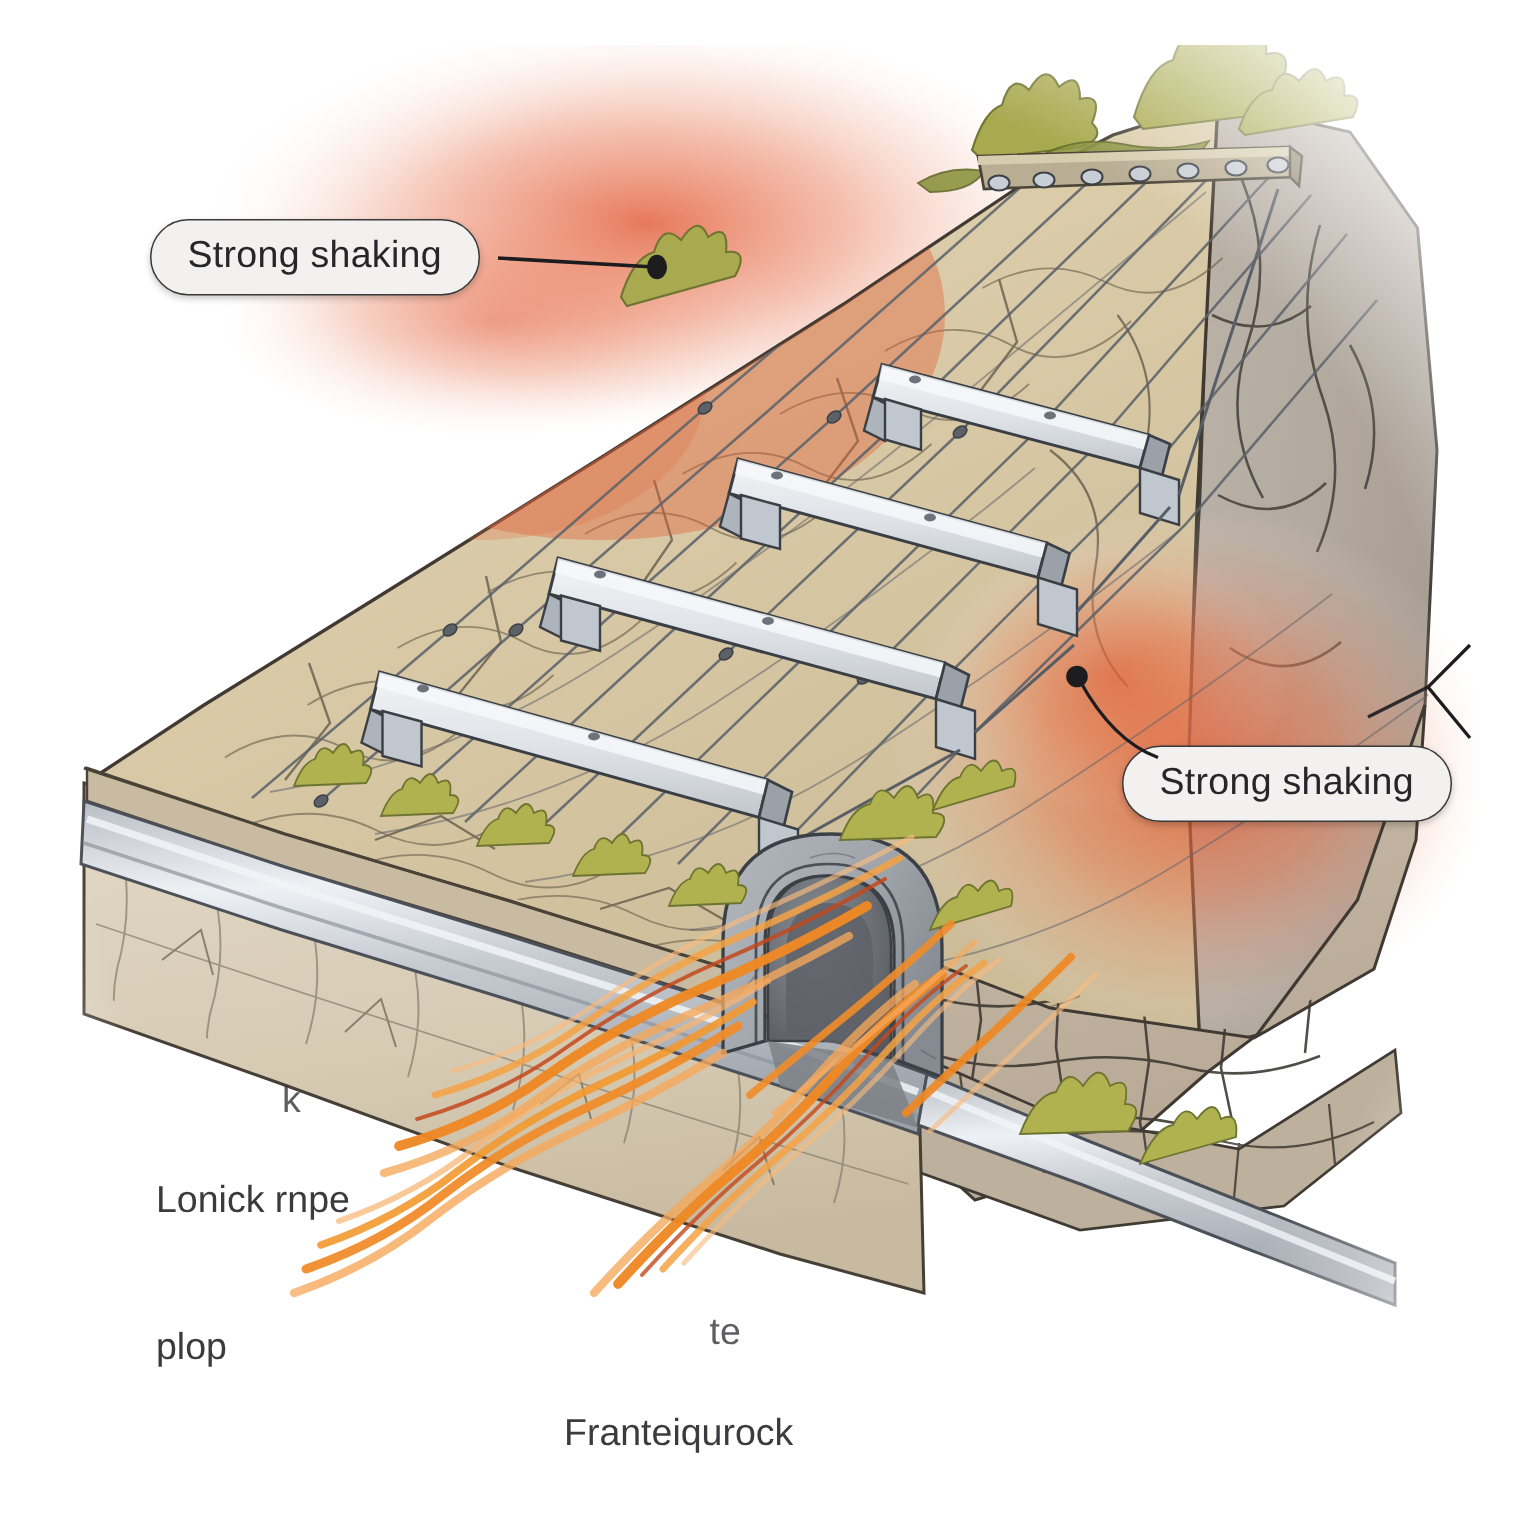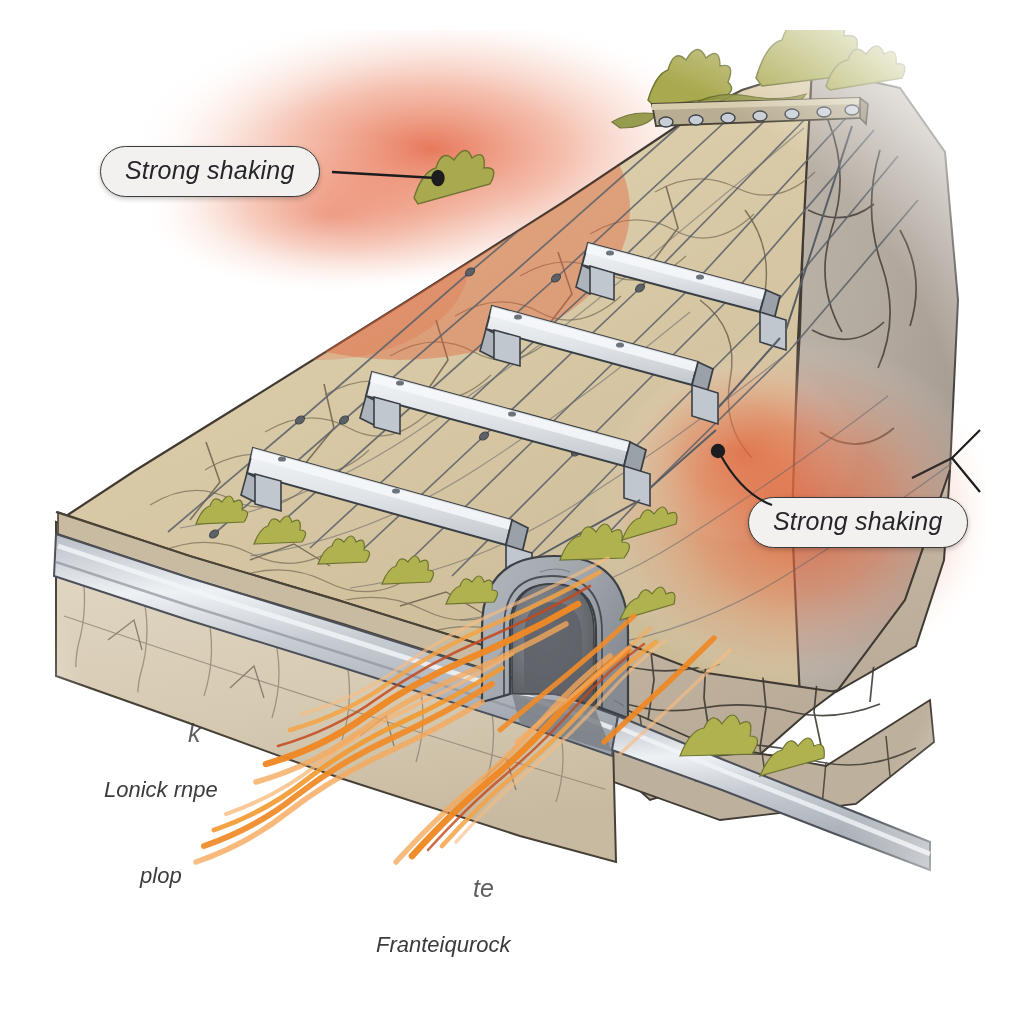--- a/index.html
+++ b/index.html
@@ -1,21 +1,21 @@
 <!DOCTYPE html>
 <html><head>
 <meta charset="utf-8">
 <title>Rock Slope Stabilization Diagram</title>
 <style>
   html,body{margin:0;padding:0;background:#ffffff;}
   body{
     width:1024px;height:1024px;overflow:hidden;position:relative;
     font-family:"Liberation Sans","DejaVu Sans",sans-serif;
   }
-  #stage{position:absolute;inset:0;width:1024px;height:828px;background:#ffffff;font-style:italic;}
+  #stage{position:absolute;inset:0;width:1024px;height:828px;background:#ffffff;}
   svg.layer{position:absolute;left:0;top:0;width:1024px;height:1024px;}
 
   
   .pill{
     position:absolute;
     display:flex;align-items:center;justify-content:center;
     background:#f3f1ef;
     border:1.6px solid #3a3a3a;
     border-radius:26px;
     color:#26262a;
@@ -26,21 +26,21 @@
     white-space:nowrap;
     z-index:40;
   }
   #pill-shaking-left{left:100px;top:146px;}
   #pill-shaking-right{left:748px;top:497px;}
 
   
   .plainlabel{
     position:absolute;
     color:#3b3b3f;
-    font-size:22px;
+    font-size:25px;
     line-height:1.30;
     text-align:center;
     white-space:pre;
     z-index:35;
     text-shadow:0 0 5px rgba(255,255,255,.95),0 0 12px rgba(255,255,255,.85);
   }
   #label-lonick{left:104px;top:719px;text-align:left;}
   #label-franteiqurock{left:376px;top:874px;}
   
   .ghost{
@@ -471,21 +471,21 @@
 <div class="pill" id="pill-shaking-left">
   <span>Strong shaking</span>
 </div>
 
 <div class="pill" id="pill-shaking-right">
   <span>Strong shaking</span>
 </div>
 
 <div class="plainlabel" id="label-lonick">
   <div>Lonick rnpe</div>
-  <div style="text-align:center">plop</div>
+  <div style="">plop</div>
 </div>
 <div class="ghost" id="ghost-a">k</div>
 
 <div class="plainlabel" id="label-franteiqurock">
   <div>Franteiqurock</div>
   
 </div>
 <div class="ghost" id="ghost-b">te</div>
 
 </div>

